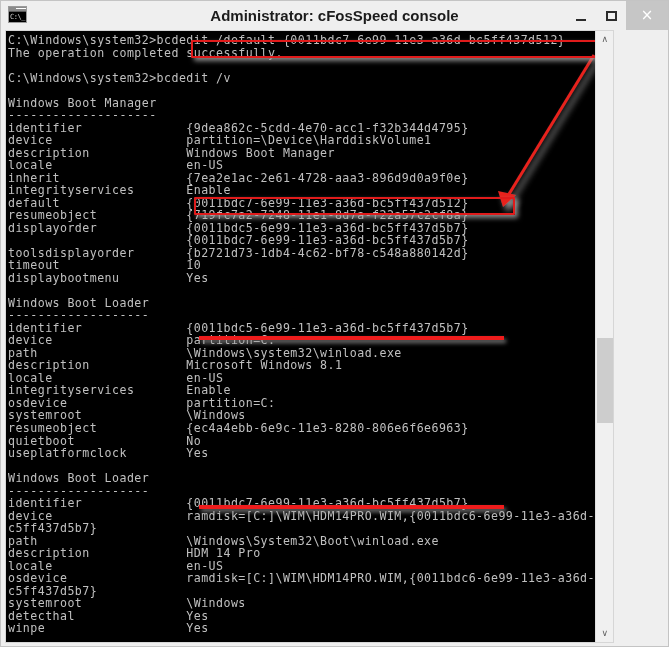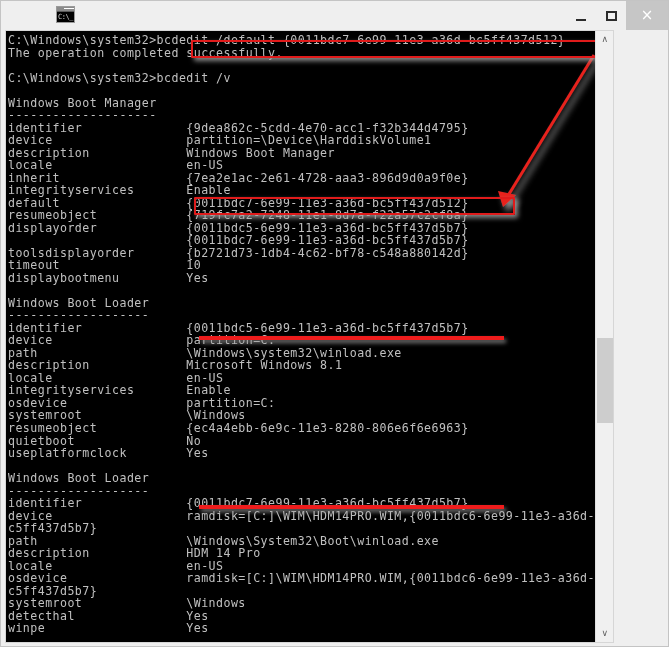--- a/index.html
+++ b/index.html
@@ -35,21 +35,20 @@
   .app-icon {
     position: absolute;
     left: 7px;
     top: 5px;
     width: 19px;
     height: 17px;
     background: #ffffff;
     border: 1px solid #9a9a9a;
     box-sizing: border-box;
     overflow: hidden;
-    margin-left: 48px;
   }
   .app-icon .icon-bar {
     height: 4px;
     background: #8a8a8a;
     border-bottom: 1px solid #5a5a5a;
     position: relative;
   }
   .app-icon .icon-bar::after {
     content: "";
     position: absolute;
@@ -206,20 +205,21 @@
 </head>
 <body>
 
 <div class="window">
 
   <div class="titlebar">
     <div class="app-icon">
       <div class="icon-bar"></div>
       <div class="icon-body">C:\_</div>
     </div>
+    <div class="title-text">Administrator: cFosSpeed console</div>
     <div class="win-buttons">
       <div class="win-btn minimize">
           <span class="glyph"></span>
         </div>
       <div class="win-btn maximize">
           <span class="glyph"></span>
         </div>
       <div class="win-btn close">×</div>
     </div>
   </div>

